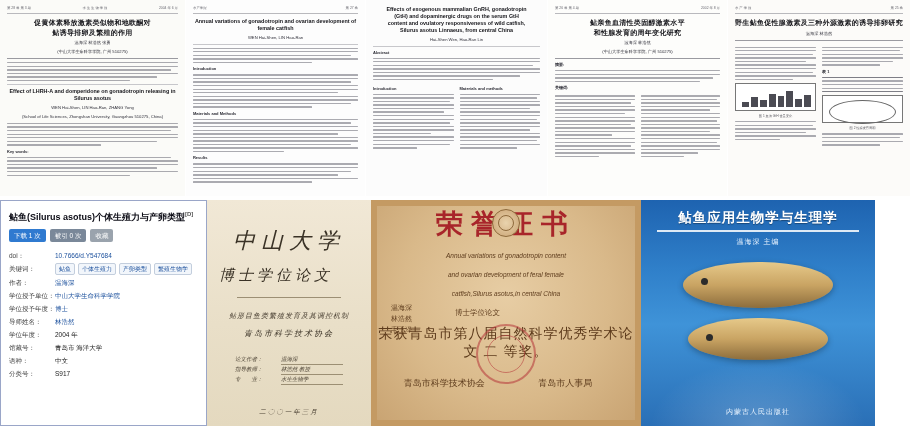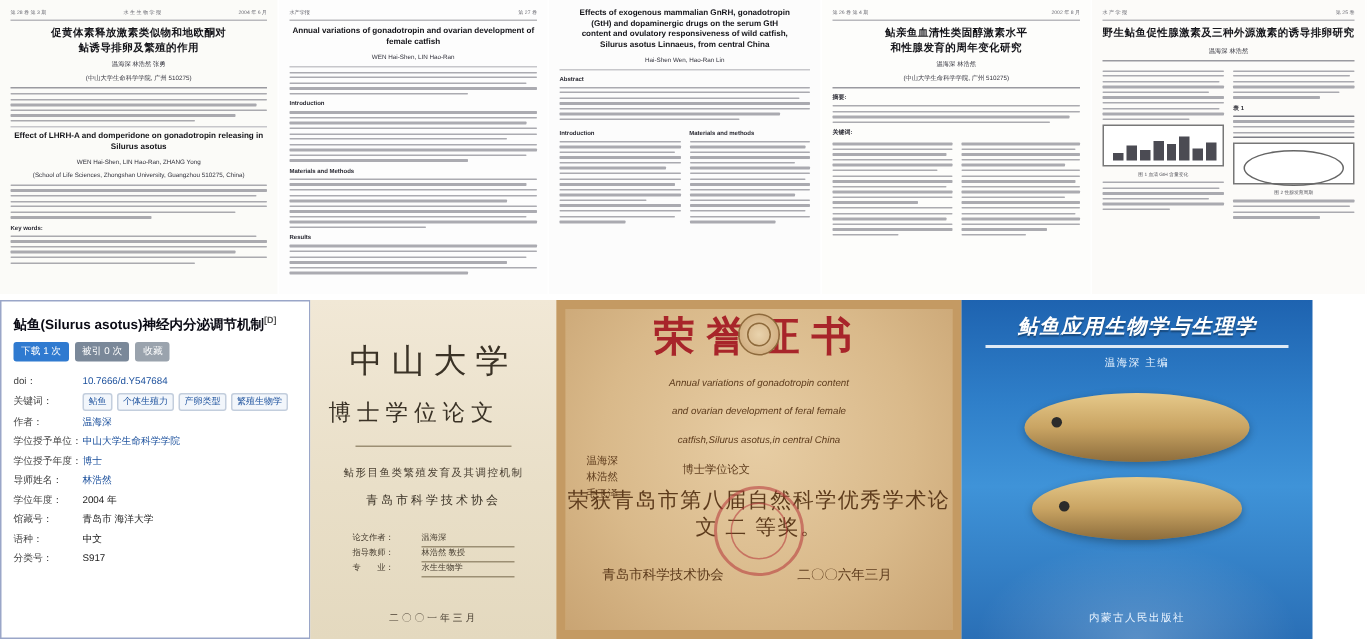--- a/index.html
+++ b/index.html
@@ -55,21 +55,21 @@
   .btn.gray{background:#9aa3ad;}
   .kv{display:flex;font-size:6.5px;line-height:11px;color:#222;margin-bottom:2px;}
   .kv .k{width:46px;color:#444;flex:none;}
   .kv .v{color:#1a4f9c;}
   .kv .v.black{color:#222;}
   .tagrow{display:flex;gap:3px;flex-wrap:wrap;}
   .tag{font-size:6px;color:#1a4f9c;border:.5px solid #c3cedd;background:#f2f6fb;border-radius:2px;padding:0 3px;line-height:10px;}
 
   
   .thesis{width:164px;height:226px;background:#efe6d2;position:relative;box-sizing:border-box;padding:10px 12px;
-          background-image:linear-gradient(180deg,#f1e8d6 0%,#e9dfc8 55%,#e4d9bf 100%);}
+          background-image:linear-gradient(180deg,#f1e8d6 0%,#e9dfc8 55%,#e4d9bf 100%);font-style:italic;}
   .thesis .school{font-family:"Liberation Serif",serif;font-size:22px;color:#3a3226;text-align:center;letter-spacing:6px;margin-top:16px;}
   .thesis .deg{font-family:"Liberation Serif",serif;font-size:15px;color:#3a3226;text-align:left;letter-spacing:4px;margin-top:10px;}
   .thesis .t-line{height:1px;background:#9c8f74;margin:12px 18px;}
   .thesis .t-sub{font-size:7px;color:#4a4033;text-align:center;line-height:11px;letter-spacing:1px;}
   .thesis .t-sub2{font-size:8px;color:#3a3226;text-align:center;margin-top:7px;letter-spacing:2px;}
   .thesis .t-meta{margin:16px auto 0;width:108px;font-size:5.5px;color:#4a4033;line-height:9px;}
   .thesis .t-meta div{display:flex;}
   .thesis .t-meta .k{width:46px;}
   .thesis .t-meta .v{flex:1;border-bottom:.5px solid #9c8f74;}
   .thesis .t-date{position:absolute;left:0;right:0;bottom:9px;text-align:center;font-size:6.5px;color:#4a4033;letter-spacing:2px;}
@@ -89,21 +89,21 @@
   .cert .award{text-align:center;font-size:14px;color:#5d3b1c;margin-top:26px;letter-spacing:1px;}
   .cert .orgs{position:absolute;left:0;right:16px;bottom:30px;display:flex;justify-content:space-around;font-size:9px;color:#5d3b1c;text-align:right;}
   .cert .cdate{position:absolute;left:0;right:0;bottom:13px;text-align:center;font-size:7.5px;color:#5d3b1c;letter-spacing:1px;}
   .cert .seal{position:absolute;left:50%;top:118px;transform:translateX(-50%);width:56px;height:56px;border:2px solid #b6363a;border-radius:50%;opacity:.55;}
   .cert .seal:after{content:"";position:absolute;left:9px;top:9px;right:9px;bottom:9px;border:1px solid #b6363a;border-radius:50%;}
 
   
   .book{width:234px;height:226px;position:relative;box-sizing:border-box;
         background:linear-gradient(180deg,#1e63b0 0%,#2f7fc9 30%,#3f93d8 55%,#2a6fb6 100%);overflow:hidden;}
   .book .btitle{text-align:center;font-size:13.5px;color:#ffffff;font-weight:bold;margin-top:9px;letter-spacing:1px;
-                text-shadow:0 1px 1px rgba(0,0,0,.35);font-style:italic;}
+                text-shadow:0 1px 1px rgba(0,0,0,.35);}
   .book .bunder{height:1.5px;background:#ffffff;margin:3px 16px 0;opacity:.85;}
   .book .bauth{text-align:center;font-size:7px;color:#eaf4ff;margin-top:5px;letter-spacing:1px;}
   .book .fish{position:absolute;left:50%;transform:translateX(-50%);width:150px;height:46px;border-radius:50%/50%;
               background:linear-gradient(180deg,#e6c98a 0%,#c9a463 50%,#8d6d3c 100%);box-shadow:0 2px 6px rgba(0,0,0,.3);}
   .book .fish.f1{top:62px;}
   .book .fish.f2{top:118px;width:140px;height:42px;}
   .book .fish .eye{position:absolute;left:18px;top:16px;width:7px;height:7px;border-radius:50%;background:#2b2b2b;}
   .book .waves{position:absolute;left:0;right:0;bottom:0;height:70px;
                background:radial-gradient(ellipse at 50% 100%,rgba(255,255,255,.22) 0%,rgba(255,255,255,0) 65%);}
   .book .bpub{position:absolute;left:0;right:0;bottom:9px;text-align:center;font-size:7px;color:#eaf4ff;letter-spacing:1px;}
@@ -424,21 +424,21 @@
       </div>
     </div>
   </div>
 
   <div class="sep"></div>
 
   <div class="bot-row">
 
     <div class="cnki">
       <div class="cnki-title">
-        <span>鲇鱼(Silurus asotus)神经内分泌调节机制</span><span class="sup">[D]</span>
+        <span>鲇鱼(Silurus asotus)个体生殖力与产卵类型</span><span class="sup">[D]</span>
       </div>
       <div class="cnki-btns">
         <span class="btn">下载 1 次</span>
         <span class="btn alt">被引 0 次</span>
         <span class="btn gray">收藏</span>
       </div>
 
       <div class="kv">
         <span class="k">doi：</span>
         <span class="v">10.7666/d.Y547684</span>
@@ -520,21 +520,21 @@
       <div class="names">
         <div>温海深</div>
         <div>林浩然</div>
         <div>毛玉泽</div>
       </div>
       <div class="by">博士学位论文</div>
       <div class="seal"></div>
       <div class="award">荣获青岛市第八届自然科学优秀学术论文 二 等奖。</div>
       <div class="orgs">
         <span>青岛市科学技术协会</span>
-        <span>二〇〇六年三月</span>
+        <span>青岛市人事局</span>
       </div>
     </div>
 
     <div class="book">
       <div class="btitle">鲇鱼应用生物学与生理学</div>
       <div class="bunder"></div>
       <div class="bauth">温海深  主编</div>
       <div class="fish f1">
         <span class="eye"></span>
       </div>

